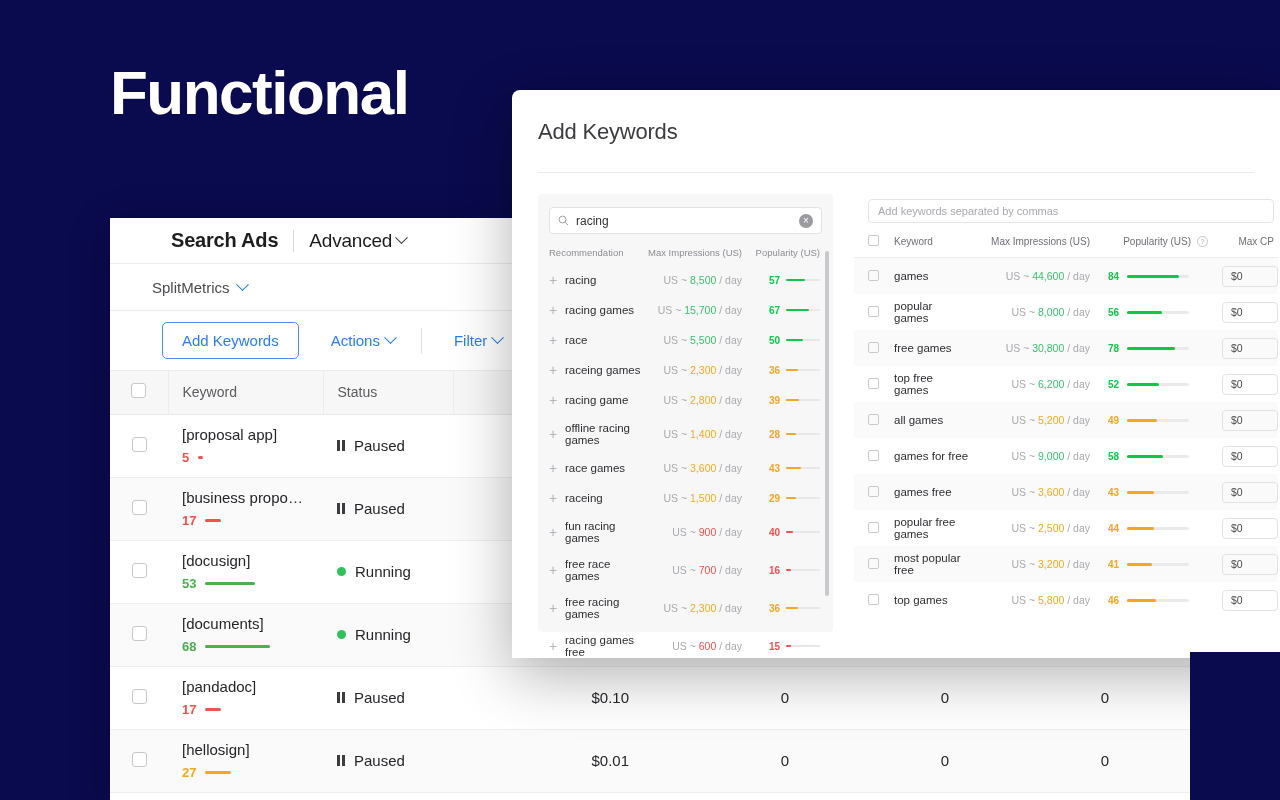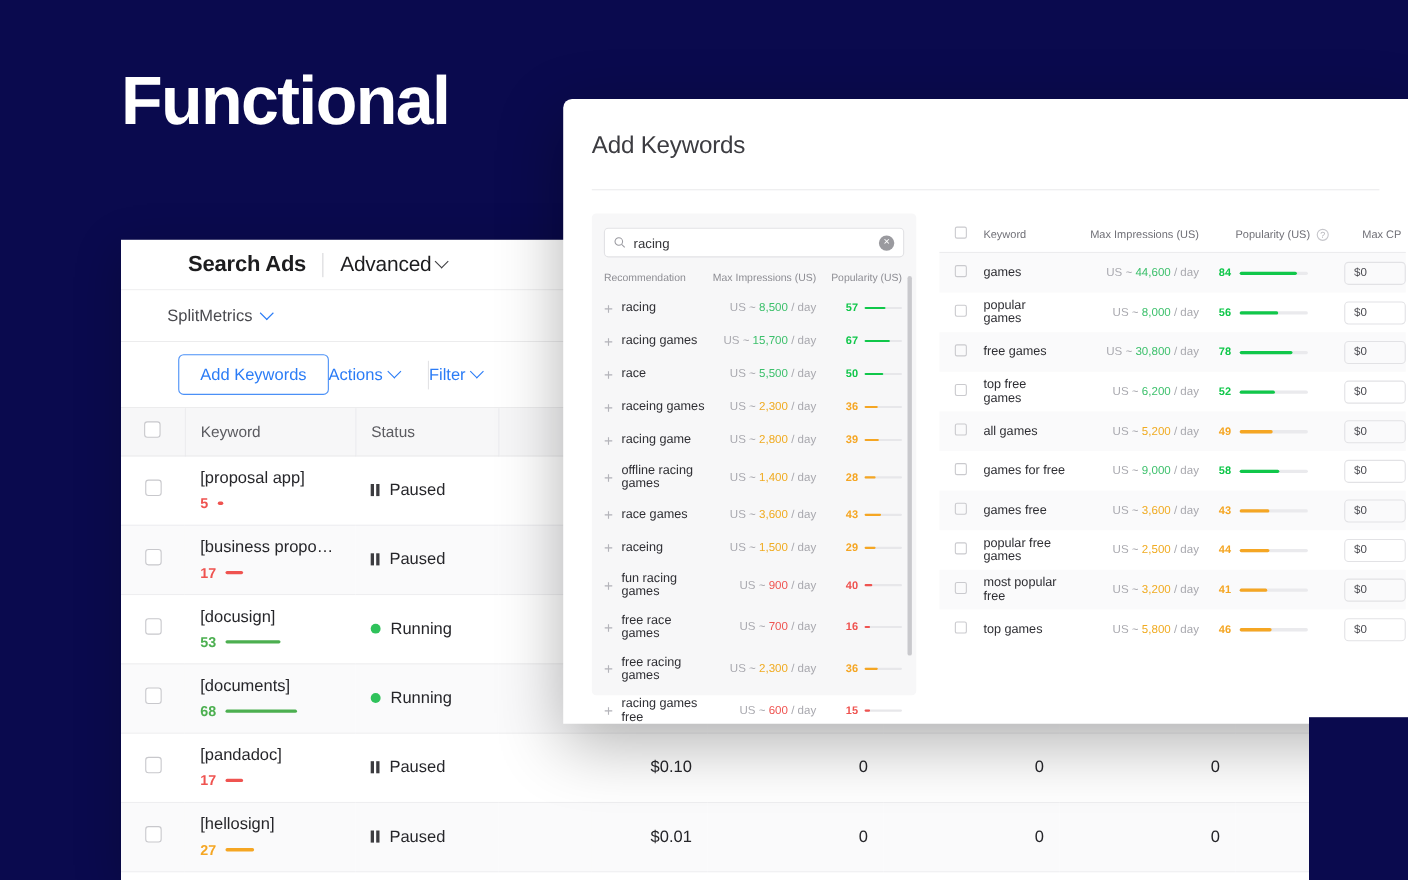--- a/index.html
+++ b/index.html
@@ -49,21 +49,21 @@
   .chev.dark{ color:#3e3e42; }
 
   .app-actionbar{
     height:60px; display:flex; align-items:center; padding-left:52px; gap:0;
     background:#fff; border-bottom:1px solid #ececed;
   }
   .btn-outline{
     border:1px solid #4a90f7; border-radius:5px; color:#2b7cf6;
     font-size:15px; padding:9px 19px; background:#fff; white-space:nowrap;
   }
-  .link-btn{ color:#2b7cf6; font-size:15px; display:flex; align-items:center; gap:6px; }
+  .link-btn{ color:#2b7cf6; font-size:15px; display:flex; align-items:center; gap:6px; margin-left:32px; }
   .vbar{ width:1px; height:26px; background:#e3e3e5; margin-left:26px; }
 
   
   .tbl{ width:100%; border-collapse:collapse; table-layout:fixed; }
   .tbl th{
     background:#f7f7f8; font-size:14px; color:#5b5b60; font-weight:normal;
     text-align:left; height:43px; border-bottom:1px solid #e8e8ea;
     border-right:1px solid #ececee; padding:0 14px;
   }
   .tbl td{
@@ -508,20 +508,23 @@
               <span class="rec-track">
                 <span class="rec-fill" style="width:5px;background:#ef5350"></span>
               </span>
             </span>
           </div>
         </div>
       <div class="rec-scroll"></div>
     </div>
 
     <div class="kw-panel">
+      <div class="kw-input">
+        <span>Add keywords separated by commas</span>
+      </div>
 
       <div class="kw-head">
         <span class="h-chk"><span class="mini-chk"></span></span>
         <span class="h-kw">Keyword</span>
         <span class="h-imp">Max Impressions (US)</span>
         <span class="h-pop">
           <span>Popularity (US)</span>
           <span class="qmark">?</span>
         </span>
         <span class="h-cpt">Max CP</span>

